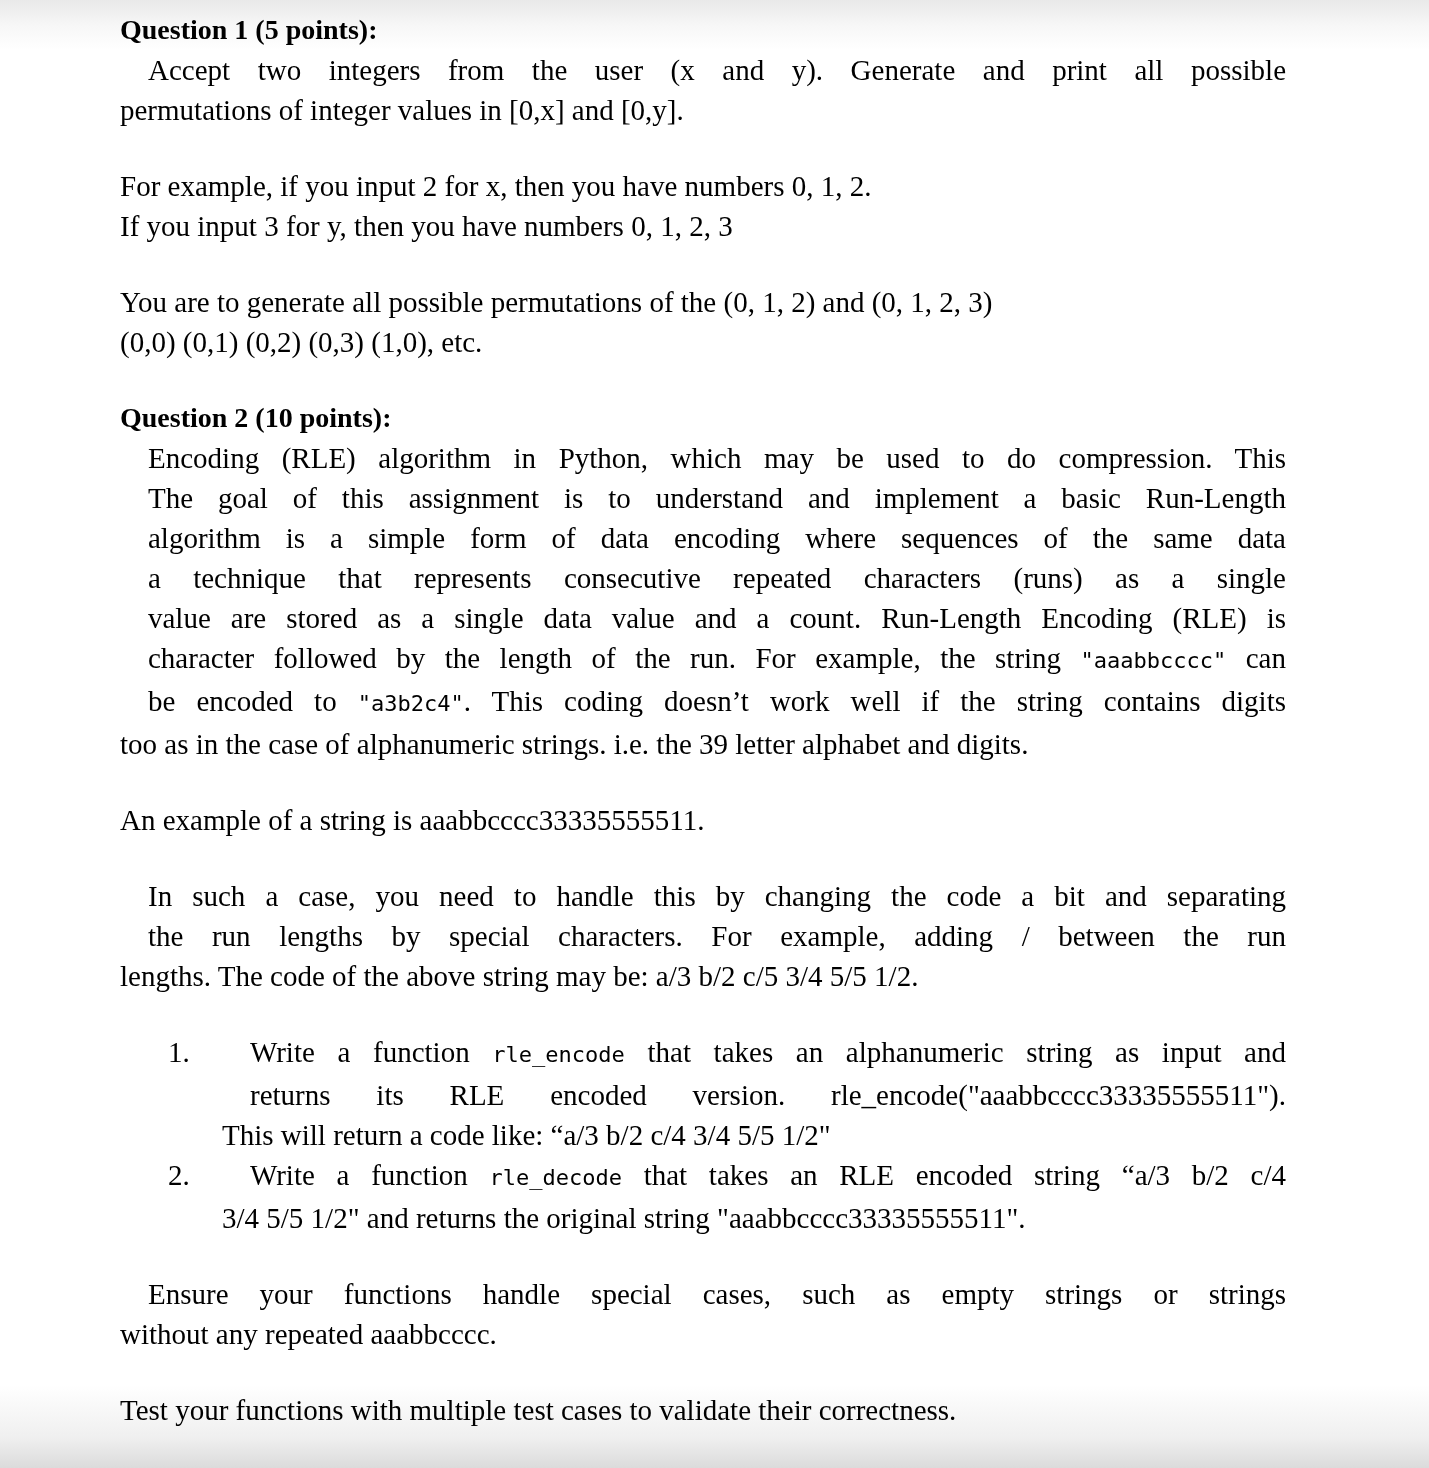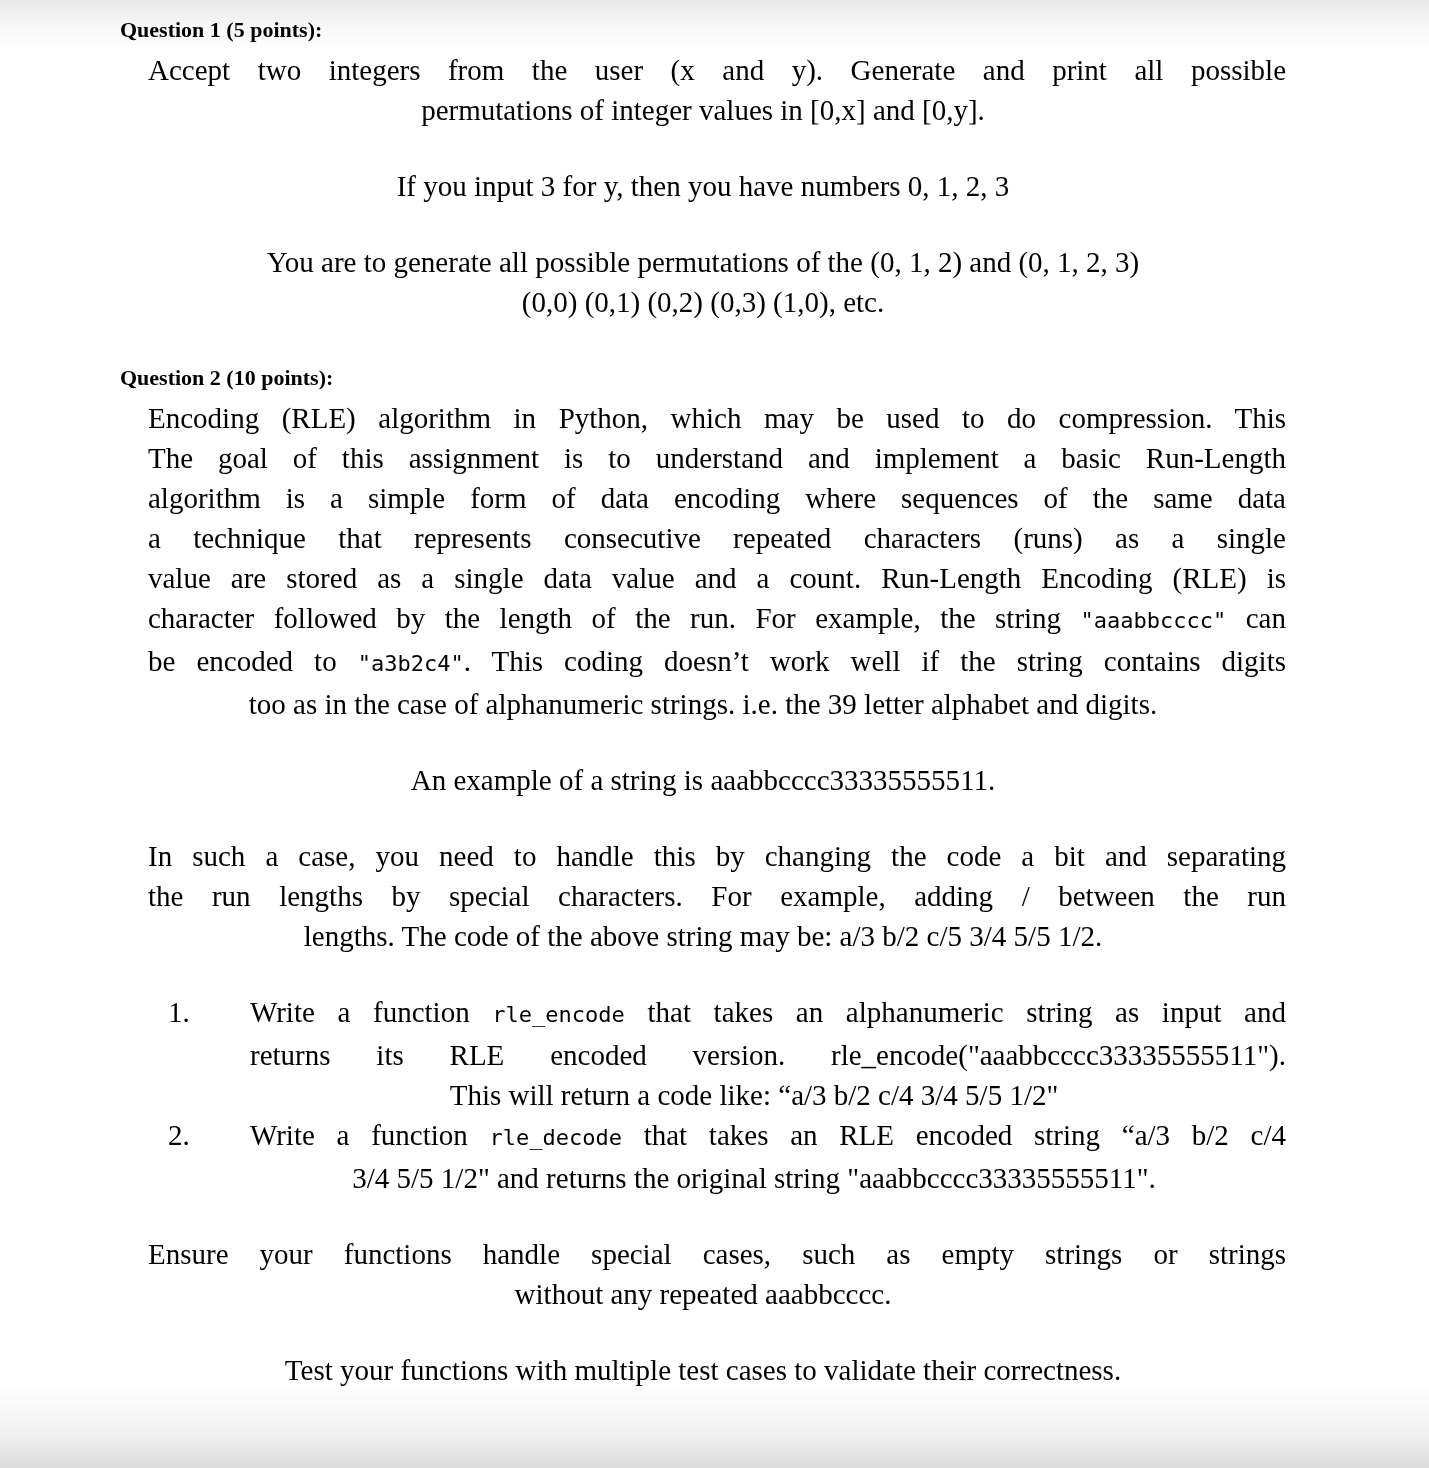--- a/index.html
+++ b/index.html
@@ -27,27 +27,27 @@
   .content {
     position: absolute;
     left: 120px;
     top: 10px;
     width: 1166px;
     font-size: 29px;
     line-height: 40px;
   }
   .qhead {
     font-weight: 700;
-    font-size: 22px;
+    font-size: 28px;
     line-height: 40px;
     margin: 0;
   }
   .para { margin: 0 0 36px 0; }
   .para:last-child { margin-bottom: 8px; }
-  .line { text-align: center; }
+  .line { text-align: left; }
   .line.j {
     text-align: justify;
     text-align-last: justify;
     margin-left: 28px;
   }
   .code {
     font-family: "DejaVu Sans Mono", monospace;
     font-size: 22px;
   }
   .list { margin: 0 0 36px 0; }
@@ -63,20 +63,21 @@
 
 <div class="page">
   <div class="content">
 
     <div class="qhead">Question 1 (5 points):</div>
     <div class="para">
         <div class="line j"><span>Accept two integers from the user (x and y). Generate and print all possible</span></div>
         <div class="line"><span>permutations of integer values in [0,x] and [0,y].</span></div>
       </div>
     <div class="para">
+        <div class="line"><span>For example, if you input 2 for x, then you have numbers 0, 1, 2.</span></div>
         <div class="line"><span>If you input 3 for y, then you have numbers 0, 1, 2, 3</span></div>
       </div>
     <div class="para">
         <div class="line"><span>You are to generate all possible permutations of the (0, 1, 2) and (0, 1, 2, 3)</span></div>
         <div class="line"><span>(0,0) (0,1) (0,2) (0,3) (1,0), etc.</span></div>
       </div>
 
     <div class="qhead">Question 2 (10 points):</div>
     <div class="para">
         <div class="line j"><span>Encoding (RLE) algorithm in Python, which may be used to do compression. This</span></div>

